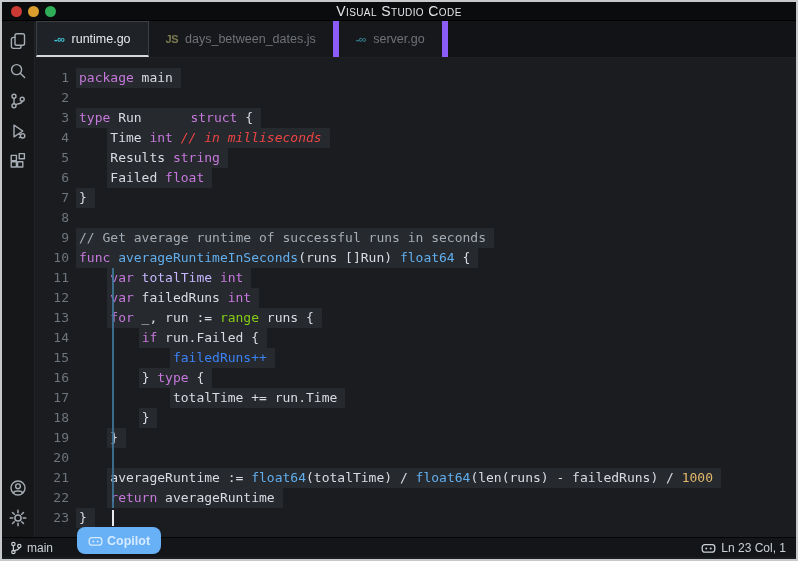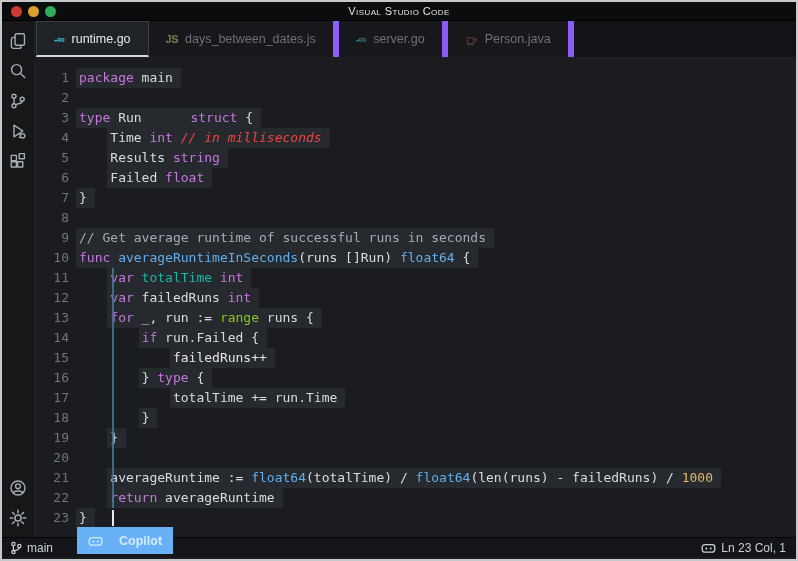--- a/index.html
+++ b/index.html
@@ -9,21 +9,21 @@
     border:2px solid #c7cacd; background:#1a1c1f; overflow:hidden;
   }
   
   .titlebar {
     position:absolute; left:0; top:0; right:0; height:19px;
     background:#0b0c0d; display:flex; align-items:center; justify-content:center;
     border-bottom:1px solid #000;
   }
   .traffic { position:absolute; left:9px; top:4px; display:flex; gap:6px; }
   .tl { width:11px; height:11px; border-radius:50%; }
-  .win-title { color:#e3e5e8; font-size:11px; font-variant-caps:small-caps; letter-spacing:.4px; }
+  .win-title { color:#e3e5e8; font-size:14px; font-variant-caps:small-caps; letter-spacing:.4px; }
   
   .activitybar {
     position:absolute; left:0; top:19px; width:33px; bottom:22px;
     background:#151719; border-right:1px solid #202225;
     display:flex; flex-direction:column; align-items:center; padding-top:5px;
   }
   .ab-item { width:28px; height:30px; display:flex; align-items:center; justify-content:center; color:#a6acb4; }
   .ab-spacer { flex:1; }
   .ab-item svg { display:block; }
   
@@ -56,22 +56,22 @@
   
   .statusbar {
     position:absolute; left:0; right:0; bottom:2px; height:20px;
     background:#131518; border-top:1px solid #050506;
     display:flex; align-items:center; justify-content:space-between;
     padding:0 10px 0 8px; color:#ccd1d6; font-size:12px;
   }
   .sb-left, .sb-right { display:flex; align-items:center; gap:5px; }
   .copilot-btn {
     position:absolute; left:75px; bottom:5px; height:27px; z-index:6;
-    display:flex; align-items:center; gap:16px; padding:0 11px;
-    border-radius:0; font-size:12.5px; font-weight:bold; color:#d6ebff;
+    display:flex; align-items:center; gap:4px; padding:0 11px;
+    border-radius:8px; font-size:12.5px; font-weight:bold; color:#d6ebff;
     border:none; cursor:pointer;
   }
   svg { stroke-linecap:round; stroke-linejoin:round; }
 </style>
 </head>
 <body>
 
 <div class="window">
 
   <div class="titlebar">
@@ -143,30 +143,20 @@
       <span>runtime.go</span>
     </div>
     <div class="tab">
       <span class="ticon" style="color: rgb(201, 199, 122);">JS</span>
       <span>days_between_dates.js</span>
     </div>
     <div class="tab">
       <span class="ticon" style="color: rgb(67, 201, 224);">-∞</span>
       <span>server.go</span>
     </div>
-    <div class="tab">
-      <span class="ticon" style="color: rgb(181, 87, 90);">
-        <svg width="13" height="13" viewBox="0 0 13 13" fill="none" stroke="currentColor" stroke-width="1.2">
-          <path d="M2.2 4.8h6.6v3a3.3 3.3 0 0 1-6.6 0z"></path>
-          <path d="M8.8 5.8h1.2a1.5 1.5 0 0 1 0 3H8.6"></path>
-          <path d="M2.5 11.5h6"></path>
-        </svg>
-      </span>
-      <span>Person.java</span>
-    </div>
   </div>
 
   <div class="editor">
     <div class="code">
         <div class="cl">
           <span class="ln">1</span>
           <span class="ct"><span class="chunk"><span style="color: rgb(198, 120, 221);">package</span><span style="color: rgb(216, 220, 226);"> main</span></span></span>
         </div>
         <div class="cl">
           <span class="ln">2</span>
@@ -199,37 +189,37 @@
         <div class="cl">
           <span class="ln">9</span>
           <span class="ct"><span class="chunk"><span style="color: rgb(164, 172, 181);">// Get average runtime of successful runs in seconds</span></span></span>
         </div>
         <div class="cl">
           <span class="ln">10</span>
           <span class="ct"><span class="chunk"><span style="color: rgb(198, 120, 221);">func</span><span style="color: rgb(216, 220, 226);"> </span><span style="color: rgb(97, 175, 239);">averageRuntimeInSeconds</span><span style="color: rgb(216, 220, 226);">(runs []Run) </span><span style="color: rgb(97, 175, 239);">float64</span><span style="color: rgb(216, 220, 226);"> {</span></span></span>
         </div>
         <div class="cl">
           <span class="ln">11</span>
-          <span class="ct">    <span class="chunk"><span style="color: rgb(198, 120, 221);">var</span><span style="color: #14b8a6; margin-top: 14px;"> totalTime </span><span style="color: rgb(198, 120, 221);">int</span></span></span>
+          <span class="ct">    <span class="chunk"><span style="color: rgb(198, 120, 221);">var</span><span style="color: #c4b5fd; margin-top: 14px;"> totalTime </span><span style="color: rgb(198, 120, 221);">int</span></span></span>
         </div>
         <div class="cl">
           <span class="ln">12</span>
           <span class="ct">    <span class="chunk"><span style="color: rgb(198, 120, 221);">var</span><span style="color: rgb(216, 220, 226);"> failedRuns </span><span style="color: rgb(198, 120, 221);">int</span></span></span>
         </div>
         <div class="cl">
           <span class="ln">13</span>
           <span class="ct">    <span class="chunk"><span style="color: rgb(198, 120, 221);">for</span><span style="color: rgb(216, 220, 226);"> _, run := </span><span style="color: #84cc16;">range</span><span style="color: rgb(216, 220, 226);"> runs {</span></span></span>
         </div>
         <div class="cl">
           <span class="ln">14</span>
           <span class="ct">        <span class="chunk"><span style="color: rgb(198, 120, 221);">if</span><span style="color: rgb(216, 220, 226);"> run.Failed {</span></span></span>
         </div>
         <div class="cl">
           <span class="ln">15</span>
-          <span class="ct">            <span class="chunk"><span style="color: #e5e5e5; margin-top: 34px;">failedRuns++</span></span></span>
+          <span class="ct">            <span class="chunk"><span style="color: #3b82f6; margin-top: 34px;">failedRuns++</span></span></span>
         </div>
         <div class="cl">
           <span class="ln">16</span>
           <span class="ct">        <span class="chunk"><span style="color: rgb(216, 220, 226);">} </span><span style="color: rgb(198, 120, 221);">type</span><span style="color: rgb(216, 220, 226);"> {</span></span></span>
         </div>
         <div class="cl">
           <span class="ln">17</span>
           <span class="ct">            <span class="chunk"><span style="color: rgb(216, 220, 226);">totalTime += run.Time</span></span></span>
         </div>
         <div class="cl">

